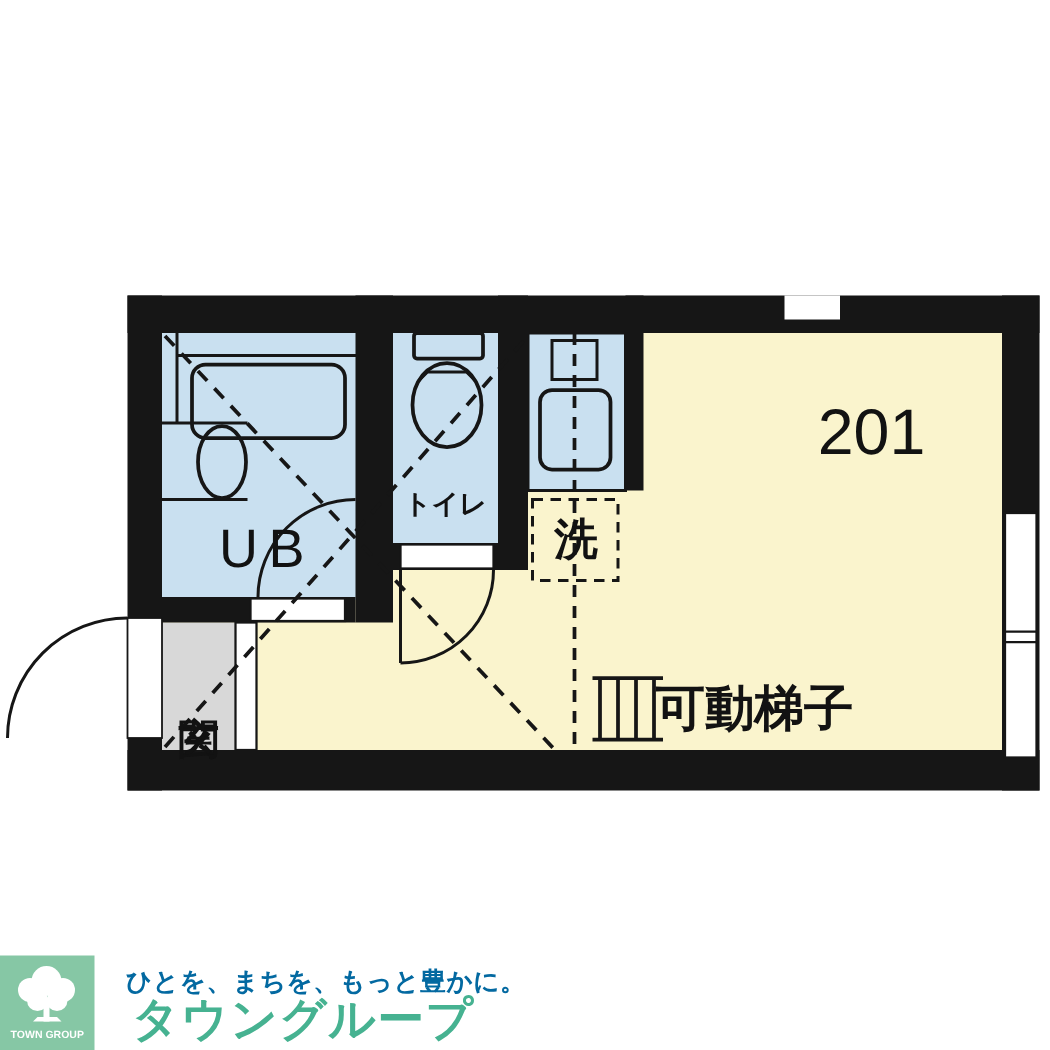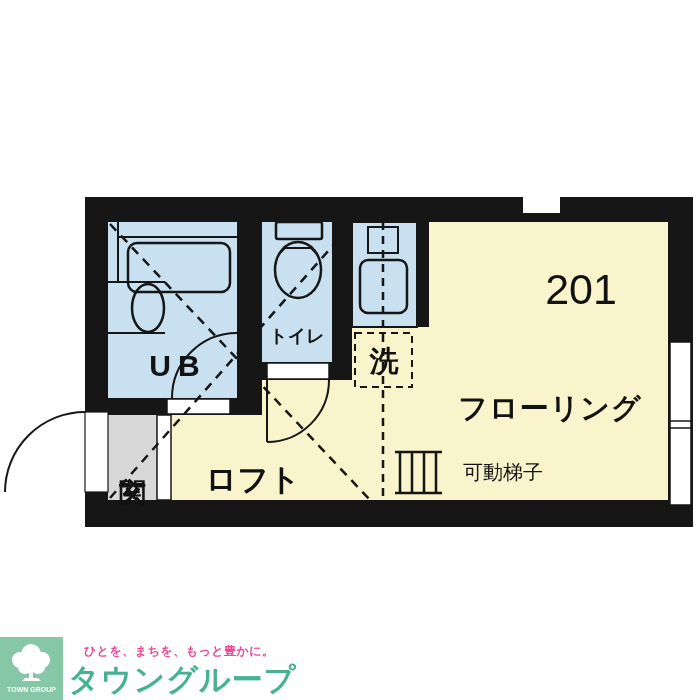--- a/index.html
+++ b/index.html
@@ -1,34 +1,34 @@
 <!DOCTYPE html>
 <html><head>
 <meta charset="utf-8">
 <style>
   html,body{margin:0;padding:0;background:#ffffff;}
   .canvas{position:relative;width:700px;height:700px;background:#ffffff;overflow:hidden;
           font-family:"Liberation Sans", sans-serif;}
   .plan-svg{position:absolute;left:0;top:0;}
   .lbl{position:absolute;transform:translate(-50%,-50%);color:#121212;white-space:nowrap;
        font-family:"Liberation Sans", sans-serif;line-height:1;}
-  .lbl-ub{left:178px;top:366px;font-size:30px;font-weight:700;letter-spacing:7px;}
+  .lbl-ub{left:178px;top:366px;font-size:36px;font-weight:400;letter-spacing:7px;}
   .lbl-toilet{left:297px;top:336px;font-size:18px;font-weight:600;}
   .lbl-laundry{left:384px;top:361px;font-size:29px;font-weight:600;}
   .lbl-entrance{left:132px;top:459px;font-size:27px;font-weight:600;writing-mode:vertical-rl;letter-spacing:4px;}
   .lbl-loft{left:253px;top:479px;font-size:31px;font-weight:600;}
-  .lbl-ladder{left:503px;top:472px;font-size:20px;font-weight:400;}
+  .lbl-ladder{left:503px;top:472px;font-size:33px;font-weight:700;}
   .lbl-unit1{left:534px;top:289px;font-size:43px;font-weight:500;margin-left:47px;}
   .lbl-unit2{left:538px;top:332px;font-size:43px;font-weight:500;}
   .lbl-roomtype{left:548px;top:369px;font-size:37px;font-weight:600;}
   .lbl-flooring{left:550px;top:408px;font-size:29px;font-weight:600;letter-spacing:1px;}
   .logo-square{position:absolute;left:0px;top:637px;width:63px;height:63px;background:#86C7A5;}
-  .logo-tagline{position:absolute;left:84px;top:643px;font-size:12px;font-weight:700;
-                color:#ec4899;letter-spacing:0.5px;}
-  .logo-company{position:absolute;left:68px;top:659px;font-size:31px;font-weight:700;
+  .logo-tagline{position:absolute;left:84px;top:643px;font-size:17px;font-weight:700;
+                color:#0369a1;letter-spacing:0.5px;}
+  .logo-company{position:absolute;left:88px;top:659px;font-size:31px;font-weight:700;
                 color:#46B291;letter-spacing:1px;}
 </style>
 </head>
 <body>
 
 <div class="canvas">
 
   <svg class="plan-svg" width="700" height="700" viewBox="0 0 700 700">
 
     <g>
@@ -100,24 +100,22 @@
       <path d="M395 452 H442"></path>
       <path d="M395 493 H442"></path>
       <path d="M400 452 V493 M412 452 V493 M424 452 V493 M436 452 V493"></path>
     </g>
   </svg>
 
   <div class="lbl lbl-ub">UB</div>
   <div class="lbl lbl-toilet">トイレ</div>
   <div class="lbl lbl-laundry">洗</div>
   <div class="lbl lbl-entrance">玄関</div>
-  <div class="lbl lbl-loft">ロフト</div>
   <div class="lbl lbl-ladder">可動梯子</div>
   <div class="lbl lbl-unit1">201</div>
-  <div class="lbl lbl-flooring">フローリング</div>
 
   <div class="logo-square">
     <svg width="63" height="63" viewBox="0 0 63 63">
       <g fill="#ffffff">
         <circle cx="31" cy="17" r="10"></circle>
         <circle cx="20" cy="23" r="8"></circle>
         <circle cx="42" cy="23" r="8"></circle>
         <circle cx="25" cy="30" r="7"></circle>
         <circle cx="38" cy="30" r="7"></circle>
         <rect x="29" y="28" width="4" height="16"></rect>

